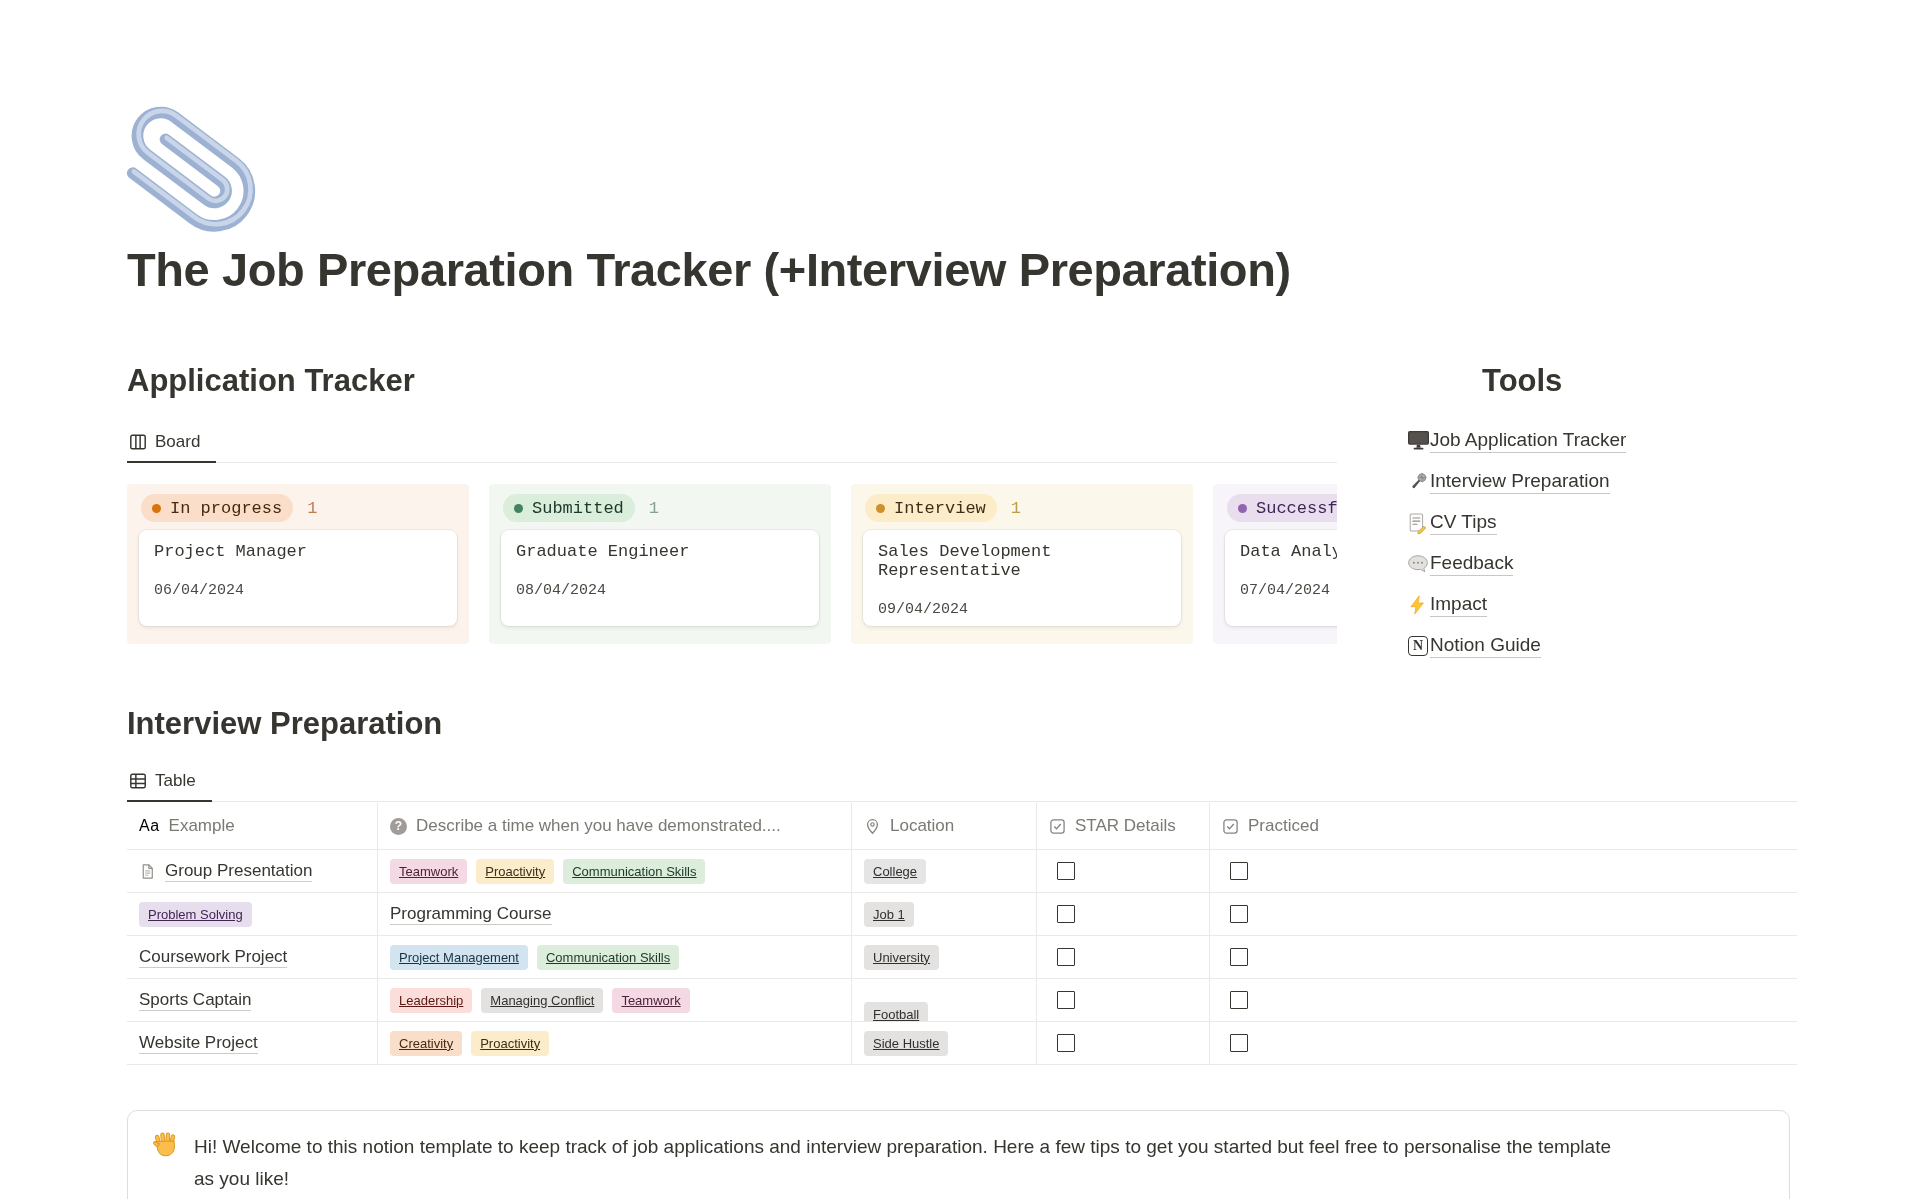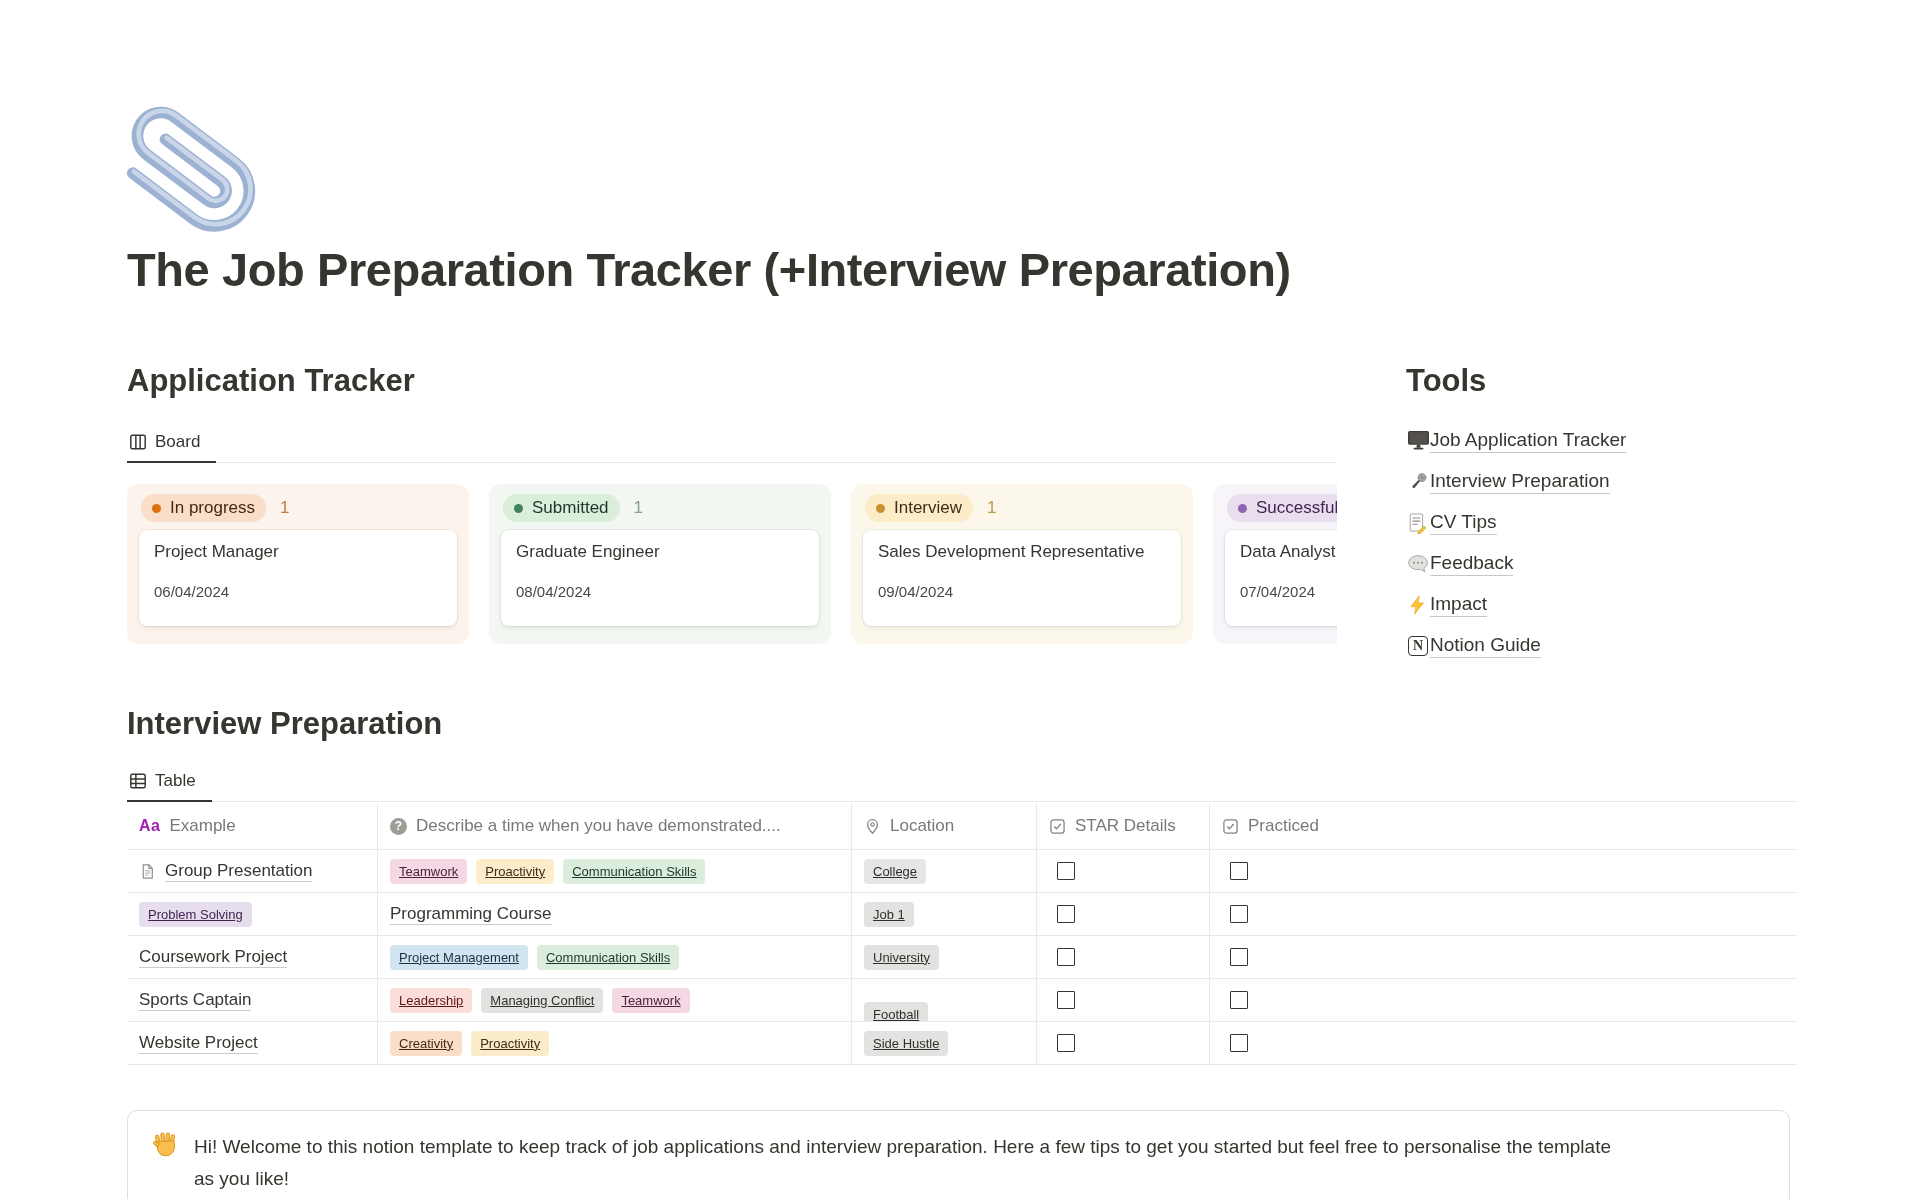--- a/index.html
+++ b/index.html
@@ -11,36 +11,36 @@
   }
   .abs { position:absolute; }
 
   
   .page-icon { left:118px; top:96px; }
   .page-title { left:127px; top:242px; font-size:47px; font-weight:700; letter-spacing:-0.4px; }
 
   
   .section-heading { font-size:31px; font-weight:700; }
   .at-heading { left:127px; top:363px; }
-  .tools-heading { left:1406px; top:363px; }
+  .tools-heading { left:1482px; top:363px; }
   .ip-heading { left:127px; top:706px; }
 
   
   .tabbar { border-bottom:1px solid #E9E9E7; display:flex; }
   .at-tabbar { left:127px; top:426px; width:1210px; }
   .ip-tabbar { left:127px; top:765px; width:1670px; }
   .view-tab {
     display:inline-flex; align-items:center; gap:8px;
     padding:6px 16px 9px 2px; border-bottom:2.5px solid #37352F; margin-bottom:-1px;
     font-size:17px; font-weight:500; color:#37352F; cursor:pointer;
   }
 
   
   .board-wrap { left:127px; top:484px; width:1210px; height:160px; overflow:hidden; display:flex; gap:20px; }
-  .board-col { flex:0 0 342px; width:342px; border-radius:12px; padding:8px; }
+  .board-col { flex:0 0 342px; width:342px; border-radius:4px; padding:8px;font-family:Liberation Mono, monospace; }
   .col-head { height:32px; display:flex; align-items:center; padding:0 6px; }
   .status-pill {
     display:inline-flex; align-items:center; gap:9px; height:28px;
     padding:0 11px; border-radius:14px; font-size:17px; font-weight:500; cursor:pointer;
   }
   .status-dot { width:9px; height:9px; border-radius:50%; }
   .col-count { margin-left:14px; font-size:17px; }
   .board-card {
     margin:6px 4px 12px 4px; background:#ffffff; border-radius:8px; cursor:pointer;
     box-shadow:0 0 0 1px rgba(15,15,15,0.05), 0 2px 4px rgba(15,15,15,0.07);
@@ -67,21 +67,21 @@
   .ip-table { left:127px; top:803px; width:1670px; }
   .t-row { display:grid; grid-template-columns:251px 474px 185px 173px 587px; }
   .t-cell {
     display:flex; align-items:center; gap:9px; padding:0 12px;
     border-bottom:1px solid #E9E9E7; border-right:1px solid #E9E9E7;
     overflow:hidden; white-space:nowrap;
   }
   .t-cell:last-child { border-right:none; }
   .t-head .t-cell { height:47px; color:#7A7974; font-size:17px; }
   .t-body .t-cell { height:43px; }
-  .aa-glyph { color:#a21caf; font-size:16px; letter-spacing:0.5px;font-weight:bold; }
+  .aa-glyph { color:#000000; font-size:16px; letter-spacing:0.5px; }
   .q-glyph {
     width:17px; height:17px; border-radius:50%; background:#A09D98; color:#fff;
     font-size:12px; font-weight:700; display:inline-flex; align-items:center; justify-content:center;
   }
   .row-title { font-size:17px; font-weight:500; color:#37352F; cursor:pointer;
     border-bottom:1px solid rgba(55,53,47,0.25); line-height:1.25; }
   .tag {
     display:inline-flex; align-items:center; height:25px; padding:0 9px;
     border-radius:4px; font-size:13px; line-height:1; cursor:pointer;text-decoration:underline;
   }

